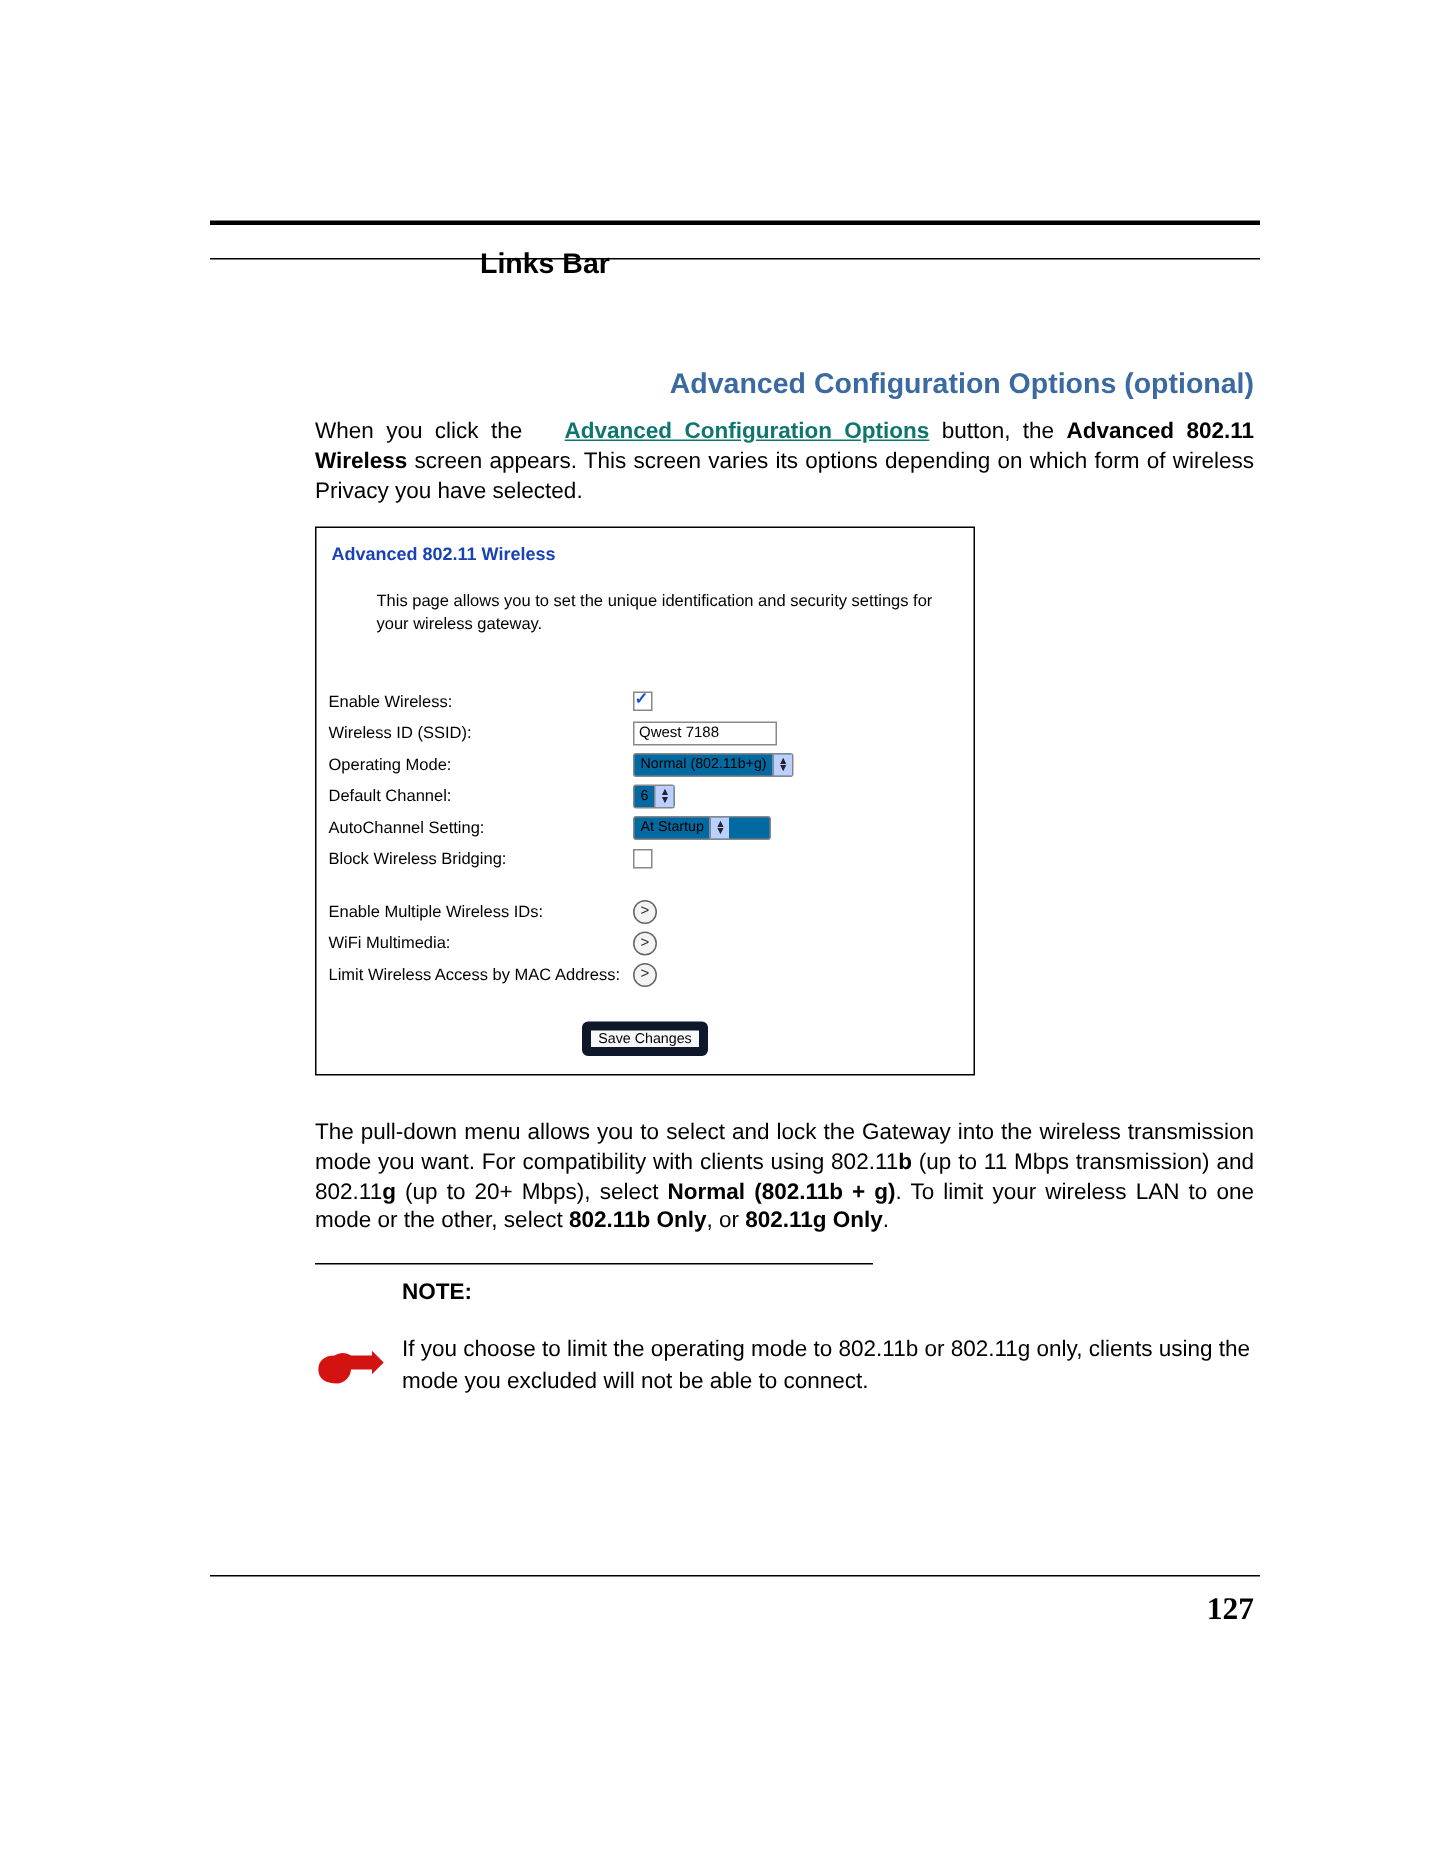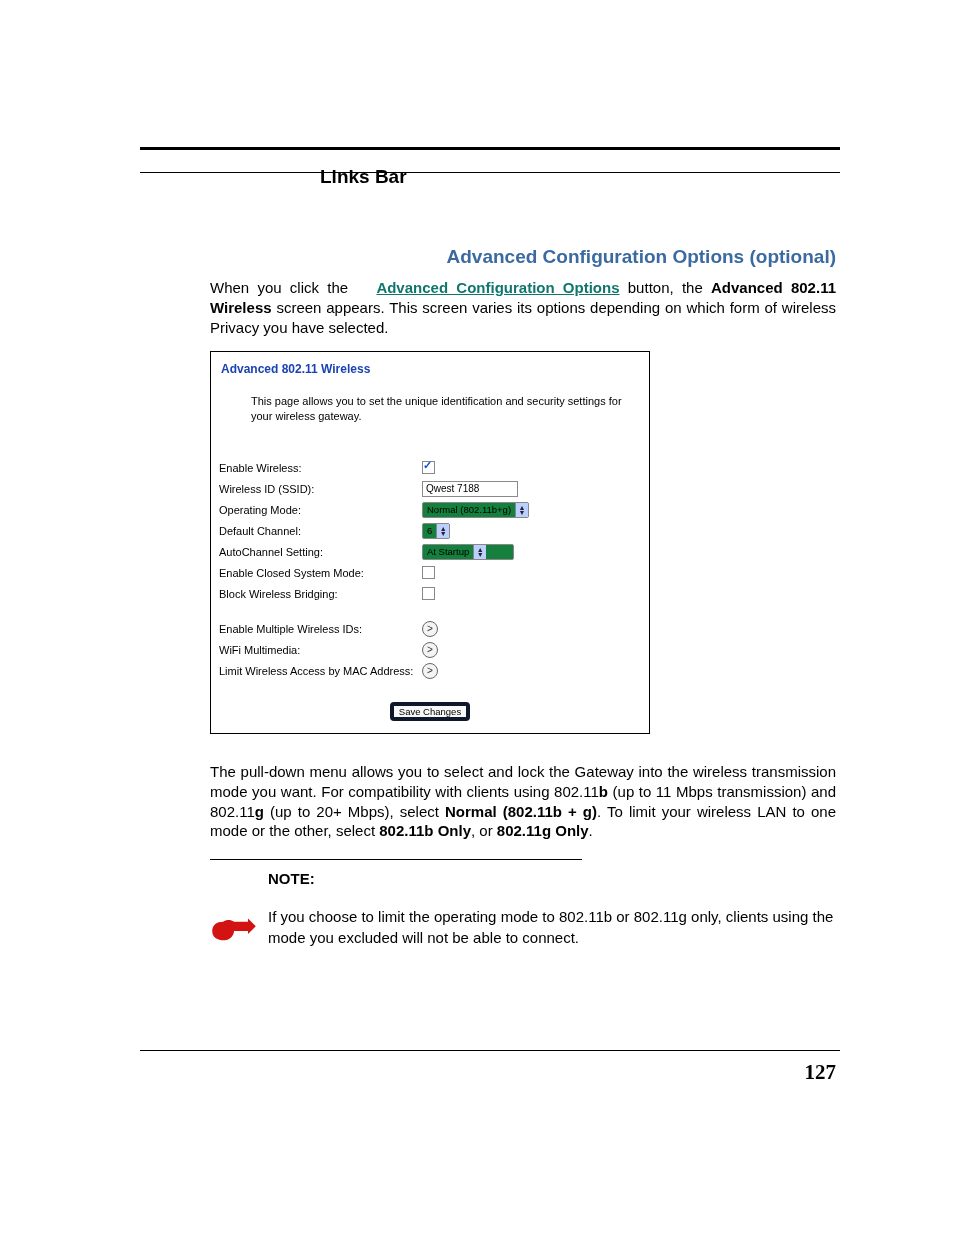--- a/index.html
+++ b/index.html
@@ -108,21 +108,21 @@
     font-size: 11px;
     font-weight: bold;
   }
   .fake-select {
     display: inline-flex;
     align-items: center;
     border: 1px solid #888;
     border-radius: 2px;
     height: 14px;
     font-size: 9.5px;
-    background: #15803d;
+    background: #0369a1;
     padding: 0;
   }
   .fake-select .sel-text { padding: 0 4px; white-space: nowrap; }
   .fake-select .sel-btn {
     width: 12px;
     height: 100%;
     background: #bcd0ff;
     border-left: 1px solid #888;
     display: flex;
     flex-direction: column;
@@ -140,21 +140,21 @@
     border-radius: 50%;
     text-align: center;
     line-height: 13px;
     font-size: 10px;
     color: #333;
     background: #f4f4f4;
   }
   .save-btn {
     display: inline-block;
     margin: 20px auto 0;
-    border: 4px solid #0f172a;
+    border: 6px solid #0f172a;
     border-radius: 4px;
     padding: 0px 5px;
     font-size: 9.5px;
     background: #f8f8f8;
   }
   .save-wrap { text-align: center; }
   .note-block {
     margin-top: 18px;
   }
   .note-rule {
@@ -245,24 +245,20 @@
         </span>
       </div>
       <div class="panel-row">
         <span class="panel-label">AutoChannel Setting:</span>
         <span class="panel-field">
           <span class="fake-select" style="min-width:90px;">
             <span class="sel-text">At Startup</span>
             <span class="sel-btn">▲<br>▼</span>
           </span>
         </span>
-      </div>
-      <div class="panel-row">
-        <span class="panel-label">Enable Closed System Mode:</span>
-        <span class="panel-field"><span class="fake-checkbox"></span></span>
       </div>
       <div class="panel-row">
         <span class="panel-label">Block Wireless Bridging:</span>
         <span class="panel-field"><span class="fake-checkbox"></span></span>
       </div>
 
       <div style="height:14px"></div>
 
       <div class="panel-row">
         <span class="panel-label">Enable Multiple Wireless IDs:</span>

